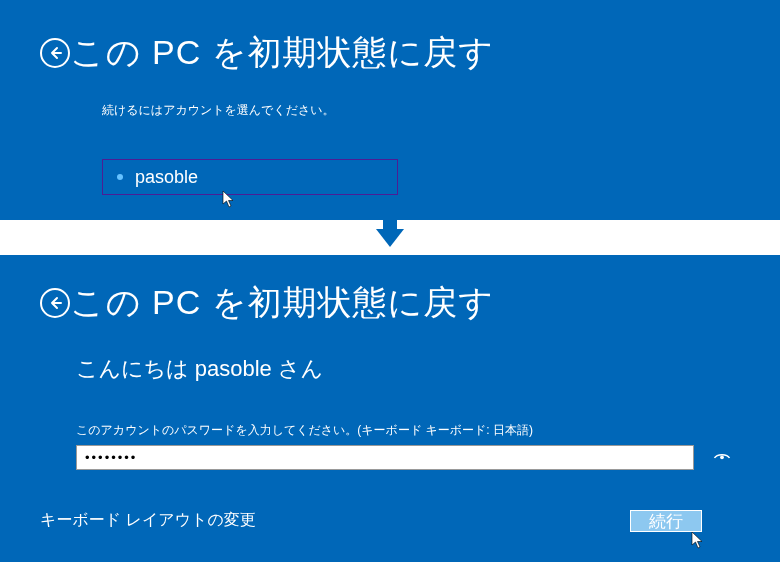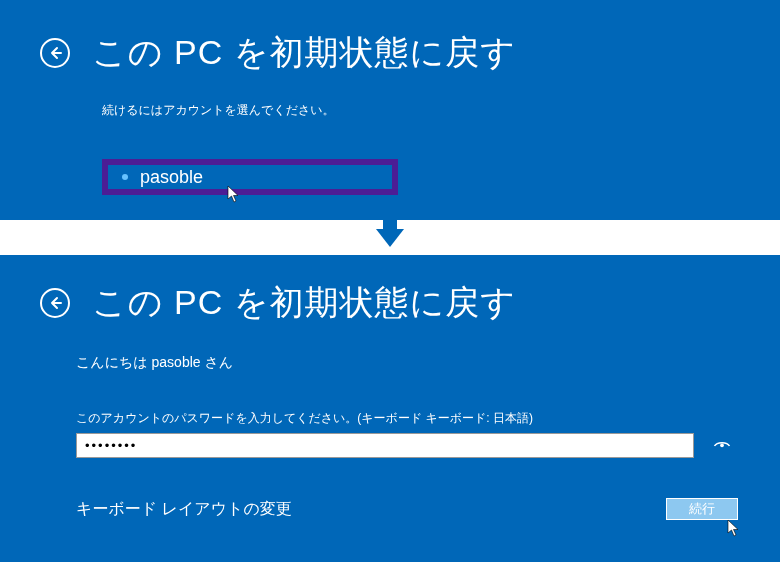--- a/index.html
+++ b/index.html
@@ -41,21 +41,20 @@
     .down-arrow::before {
       content: "";
       position: absolute;
       top: -28px; left: -7px;
       width: 14px; height: 12px;
       background: #0067b8;
     }
     .header-row {
       display: flex;
       align-items: center;
-      gap: 22px;
     }
     .back-btn {
       width: 30px; height: 30px;
       border: 2px solid #ffffff;
       border-radius: 50%;
       display: flex;
       align-items: center;
       justify-content: center;
       cursor: pointer;
       flex-shrink: 0;
@@ -69,21 +68,21 @@
     .subtext {
       font-size: 12px;
       margin-left: 62px;
       margin-top: 26px;
     }
     .account-row {
       margin-left: 62px;
       margin-top: 40px;
       width: 296px;
       height: 36px;
-      border: 6px solid #4c1d95;
+      border: 1px solid #4c1d95;
       display: flex;
       align-items: center;
       padding: 0 14px;
       gap: 12px;
       cursor: pointer;
       position: relative;
     }
     .account-dot {
       width: 6px; height: 6px;
       border-radius: 50%;
@@ -93,21 +92,21 @@
       font-size: 18px;
       font-weight: 300;
     }
     .cursor-default {
       position: absolute;
       width: 14px; height: 18px;
     }
     .greeting {
       margin-left: 36px;
       margin-top: 28px;
-      font-size: 14px;
+      font-size: 22px;
       font-weight: 300;
     }
     .pwd-label {
       margin-left: 36px;
       margin-top: 38px;
       font-size: 12px;
     }
     .pwd-row {
       margin-left: 36px;
       margin-top: 6px;
@@ -130,38 +129,37 @@
       width: 32px; height: 25px;
       display: flex;
       align-items: center;
       justify-content: center;
       cursor: pointer;
       color: #fff;
       margin-left: 12px;
     }
     .reveal-btn svg { width: 18px; height: 18px; }
     .bottom-row {
-      margin-left: 36px;
       margin-top: 40px;
       display: flex;
-      align-items: center;
+      align-items: flex-start;
       justify-content: space-between;
       width: 662px;
     }
     .kb-change {
       font-size: 16px;
       font-weight: 300;
       cursor: pointer;
     }
     .continue-btn {
       width: 72px; height: 22px;
       background: #8dc8f0;
       border: 1px solid #ffffff;
       color: #ffffff;
-      font-size: 13px;
+      font-size: 17px;
       display: flex;
       align-items: center;
       justify-content: center;
       cursor: pointer;
       position: relative;
     }
     .cursor2 {
       position: absolute;
       bottom: -18px;
       right: -4px;

